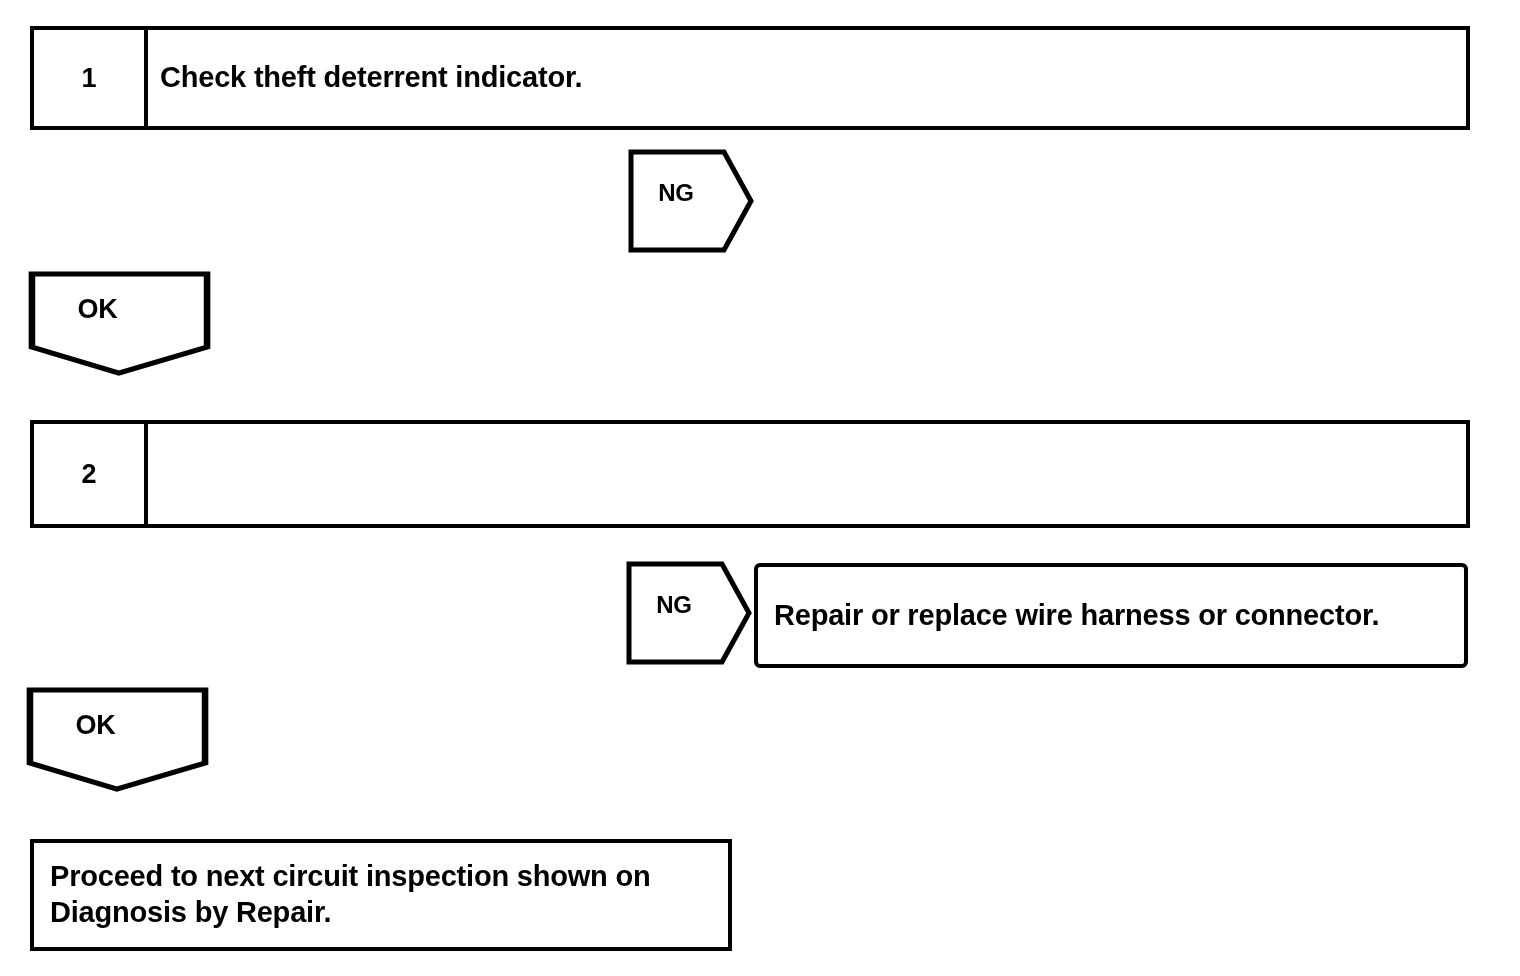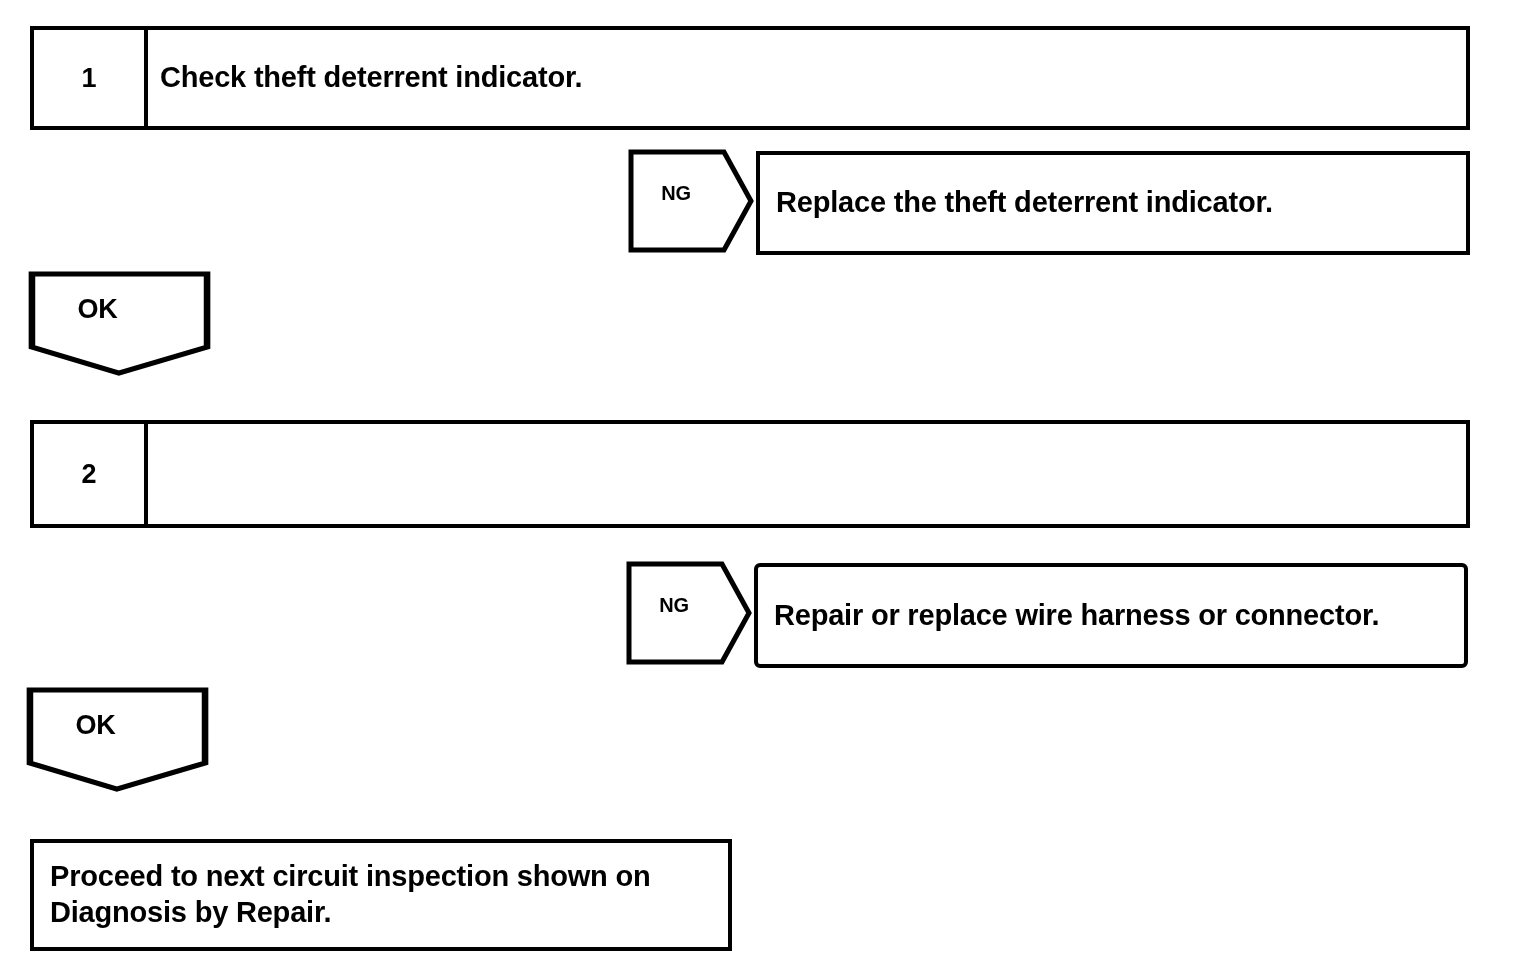--- a/index.html
+++ b/index.html
@@ -86,21 +86,21 @@
   }
   .ng-arrow .lbl {
     position: absolute;
     left: 0;
     top: 0;
     width: 96px;
     height: 88px;
     display: flex;
     align-items: center;
     justify-content: center;
-    font-size: 20px;
+    font-size: 24px;
     font-weight: bold;
     letter-spacing: -0.3px;
   }
 
   
   .ok-arrow {
     position: absolute;
     width: 139px;
     height: 105px;
     padding-left: 44px;
@@ -146,23 +146,20 @@
     <div class="step-num">1</div>
     <div class="step-text">Check theft deterrent indicator.</div>
   </div>
 
   <div class="ng-arrow" id="ng1">
     <svg viewBox="0 0 126 104" preserveAspectRatio="none">
       <polygon points="3,3 96,3 123,52 96,101 3,101" fill="#ffffff" stroke="#000000" stroke-width="5"></polygon>
     </svg>
     <div class="lbl">NG</div>
   </div>
-  <div class="plain-box" id="box-ng1">
-    <div class="inner">Replace the theft deterrent indicator.</div>
-  </div>
 
   <div class="ok-arrow" id="ok1">
     <svg viewBox="0 0 139 105" preserveAspectRatio="none">
       <polygon points="3,3 136,3 136,76 69,102 3,76" fill="#ffffff" stroke="#000000" stroke-width="5"></polygon>
     </svg>
     <div class="lbl">OK</div>
   </div>
 
   <div class="step-box" id="step2">
     <div class="step-num">2</div>

